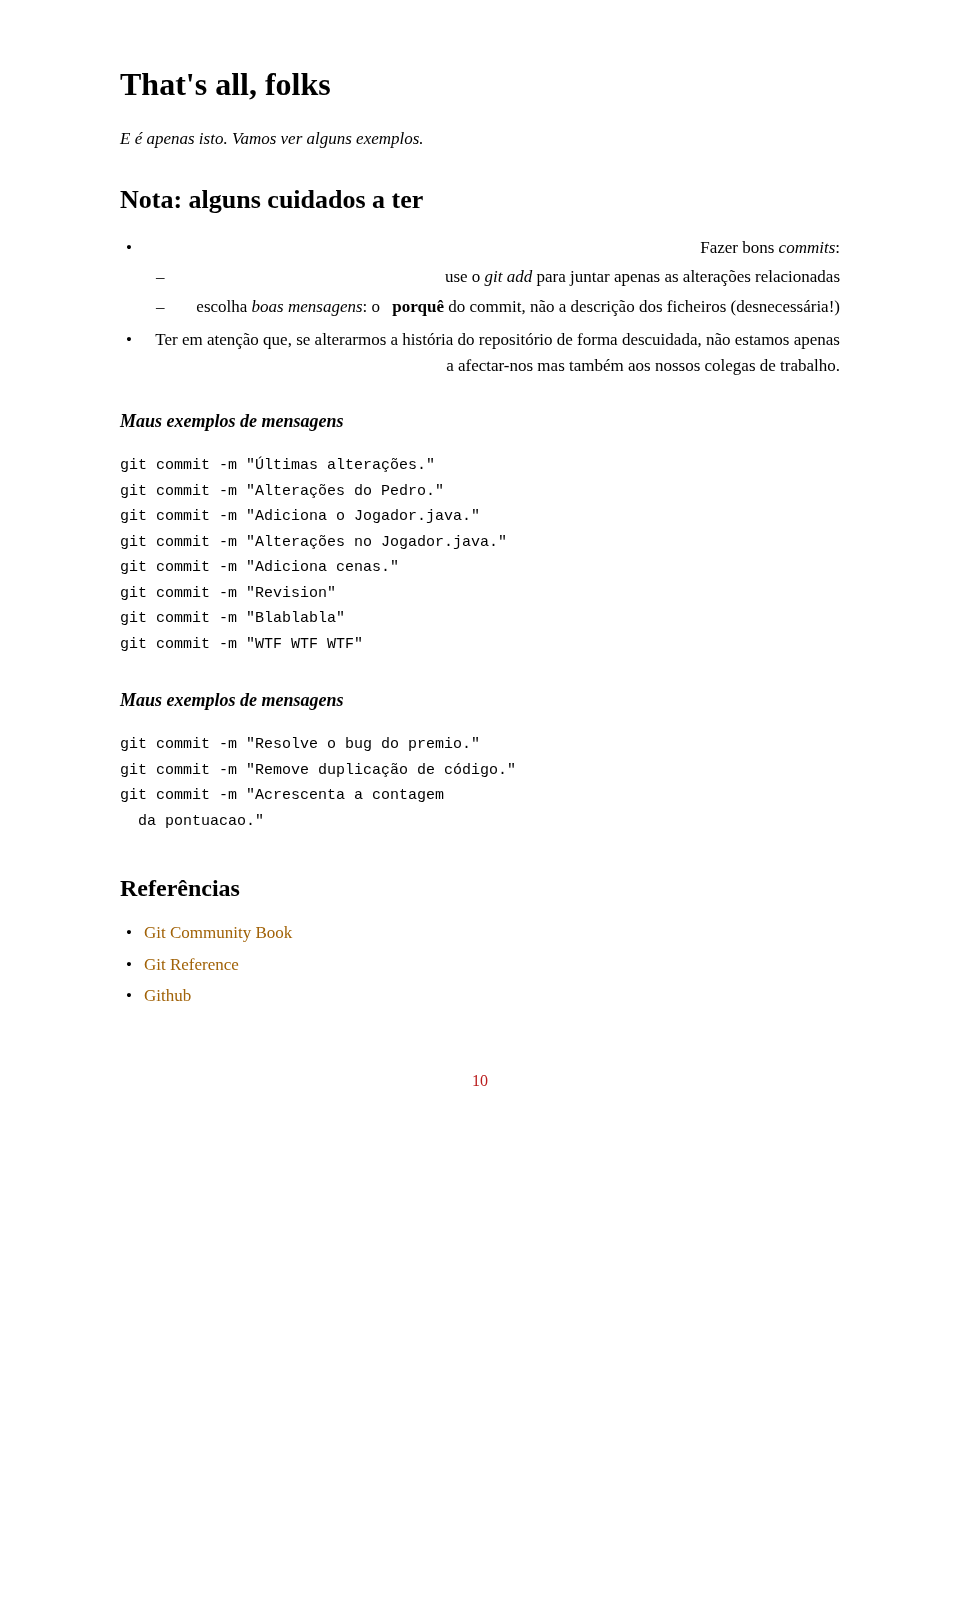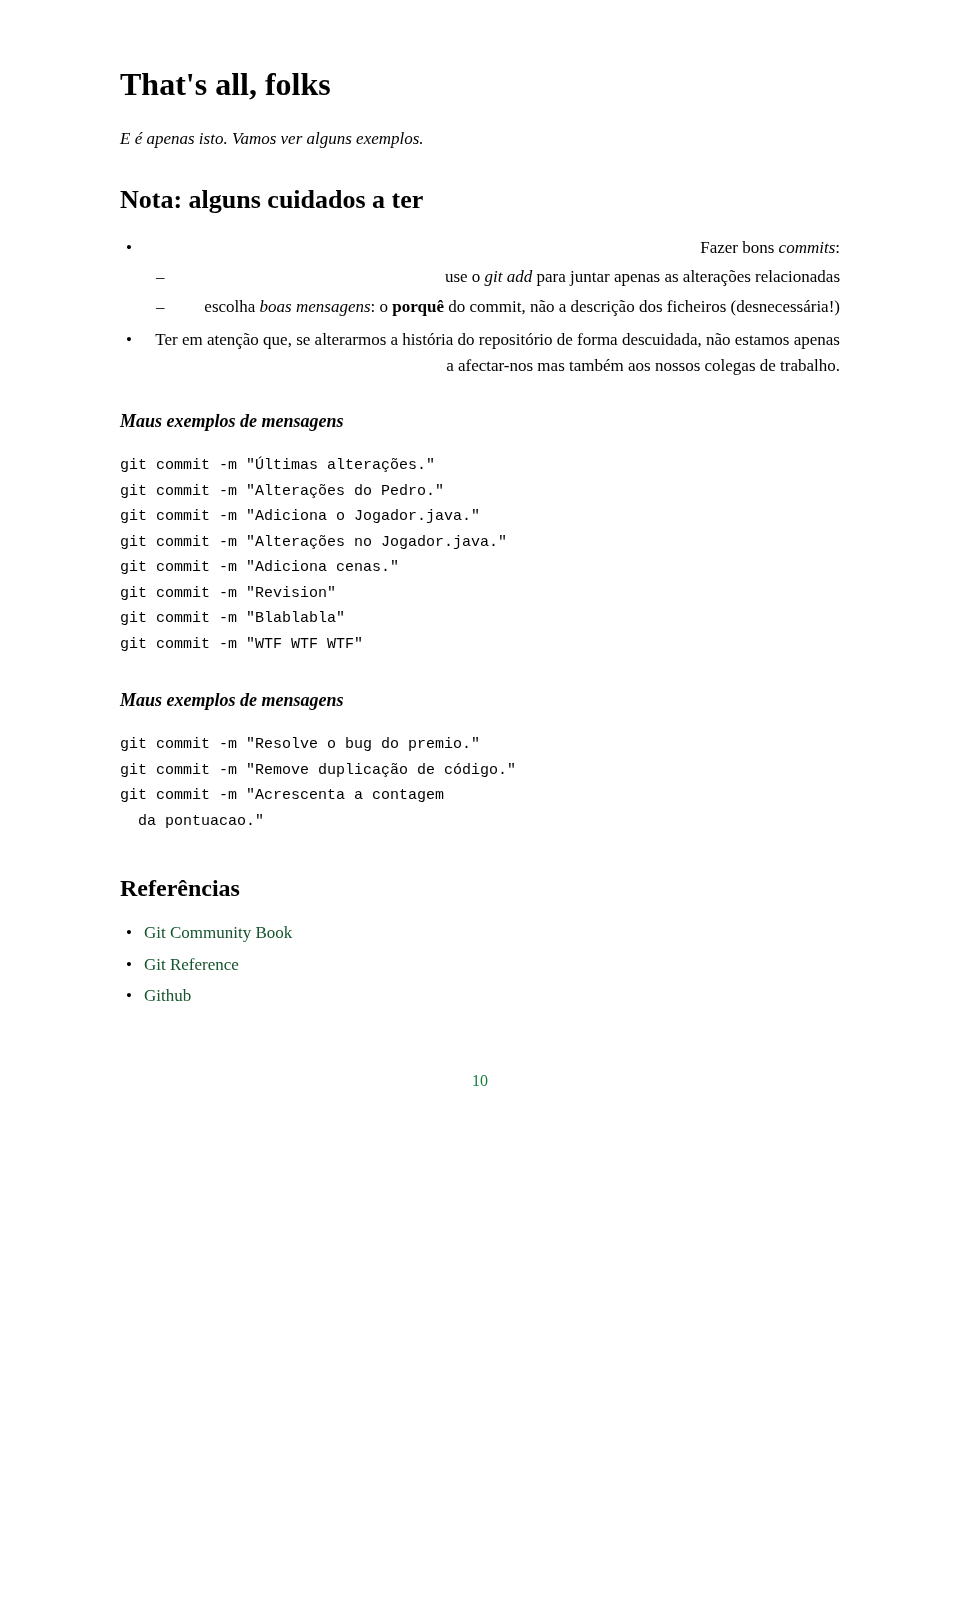--- a/index.html
+++ b/index.html
@@ -76,20 +76,21 @@
       position: absolute;
       left: 2px;
     }
 
     em.italic {
       font-style: italic;
     }
 
     strong.bold {
       font-weight: bold;
+      margin-left: 8px;
     }
 
     code, .code-inline {
       font-family: "Courier New", Courier, monospace;
       font-size: 15.5px;
     }
 
     .code-block {
       font-family: "Courier New", Courier, monospace;
       font-size: 15px;
@@ -127,29 +128,29 @@
       font-size: 17px;
     }
 
     ul.ref-list li::before {
       content: "•";
       position: absolute;
       left: 6px;
     }
 
     a.ref-link {
-      color: #14532d;
+      color: #a16207;
       text-decoration: none;
     }
 
     .page-number {
       text-align: center;
       margin-top: 60px;
       font-size: 16px;
-      color: #15803d;
+      color: #b91c1c;
     }
 
     .section-gap {
       margin-top: 32px;
     }
 
     .bons-gap {
       margin-top: 30px;
     }
   </style>

